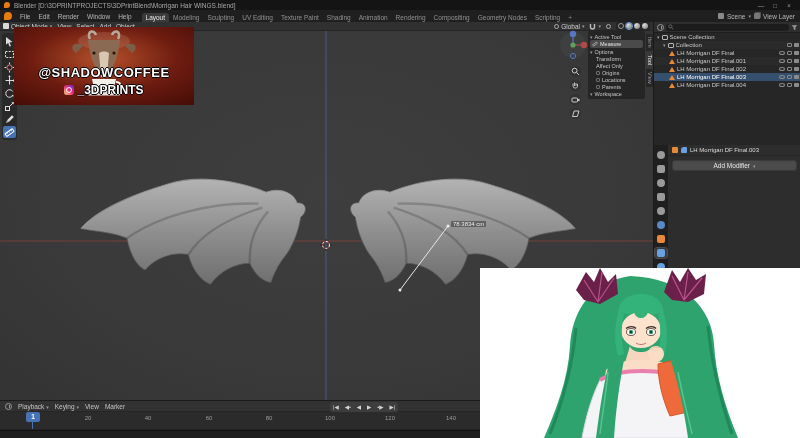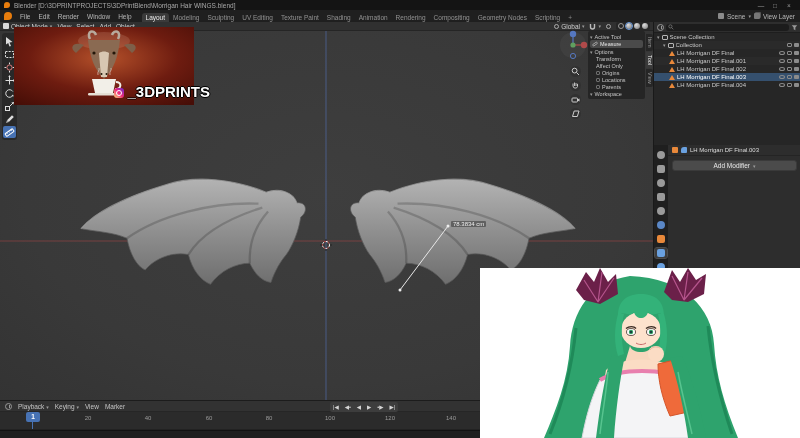--- a/index.html
+++ b/index.html
@@ -139,22 +139,22 @@
   .playline { position:absolute; left:32px; top:0; width:1px; height:17px; background:#4772b3; }
 
   #statusbar { position:absolute; left:0; top:430px; width:800px; height:8px;
     background:#1f1f1f; border-top:1px solid #121212; }
 
   
   #logo-overlay { position:absolute; left:14px; top:27px; width:180px; height:78px; z-index:50; }
   .logo-line1 { position:absolute; left:0; top:38px; width:100%; text-align:center;
     font-size:13px; font-weight:bold; letter-spacing:.5px; color:#fff;
     text-shadow:1px 0 0 #000,-1px 0 0 #000,0 1px 0 #000,0 -1px 0 #000; }
-  .logo-line2 { position:absolute; left:16px; top:56px; width:100%; text-align:right;
-    font-size:15px; font-weight:bold; color:#fff;
+  .logo-line2 { position:absolute; left:0; top:56px; width:100%; text-align:center;
+    font-size:12px; font-weight:bold; color:#fff;
     text-shadow:1px 0 0 #000,-1px 0 0 #000,0 1px 0 #000,0 -1px 0 #000; }
   .ig { display:inline-block; width:10px; height:10px; border-radius:3px; vertical-align:-1px;
     margin-right:3px; background:linear-gradient(45deg,#feda75,#ee2a7b,#6228d7); position:relative; }
   .ig:after { content:""; position:absolute; left:2px; top:2px; width:4px; height:4px;
     border:1.5px solid #fff; border-radius:50%; }
   #char-overlay { position:absolute; left:480px; top:268px; width:320px; height:170px;
     z-index:60; background:#fff; }
 </style>
 </head>
 <body>
@@ -569,20 +569,21 @@
       <path d="M85 26 C88 24 92 24 95 26 L93 50 H87 Z" fill="#d8c7b2"></path>
       <circle cx="80" cy="26" r="1.6" fill="#241709"></circle>
       <circle cx="100" cy="26" r="1.6" fill="#241709"></circle>
       <circle cx="87.5" cy="47" r="1" fill="#241709"></circle>
       <circle cx="92.5" cy="47" r="1" fill="#241709"></circle>
       <path d="M78 52 H102 L99 66 H81 Z" fill="#f2efe8"></path>
       <path d="M102 55 C108 55 108 62 101 62" fill="none" stroke="#f2efe8" stroke-width="2"></path>
       <rect x="74" y="66" width="32" height="2.5" rx="1.2" fill="#e5e0d5"></rect>
       <path d="M84 48 C83 44 86 44 85 41 M96 48 C95 44 98 44 97 41" stroke="rgba(255,255,255,0.5)" stroke-width="1" fill="none"></path>
     </svg>
+    <div class="logo-line1">@SHADOWCOFFEE</div>
     <div class="logo-line2">
       <span class="ig"></span><span>_3DPRINTS</span>
     </div>
   </div>
 
   <div id="char-overlay">
     <svg width="320" height="170" viewBox="0 0 320 170">
       <rect width="320" height="170" fill="#ffffff"></rect>
 
       <path d="M150 8 C110 14 92 44 90 78 C88 112 76 142 64 170 L258 170 C244 136 236 108 234 76 C232 40 204 10 150 8 Z" fill="#2ea36d"></path>

